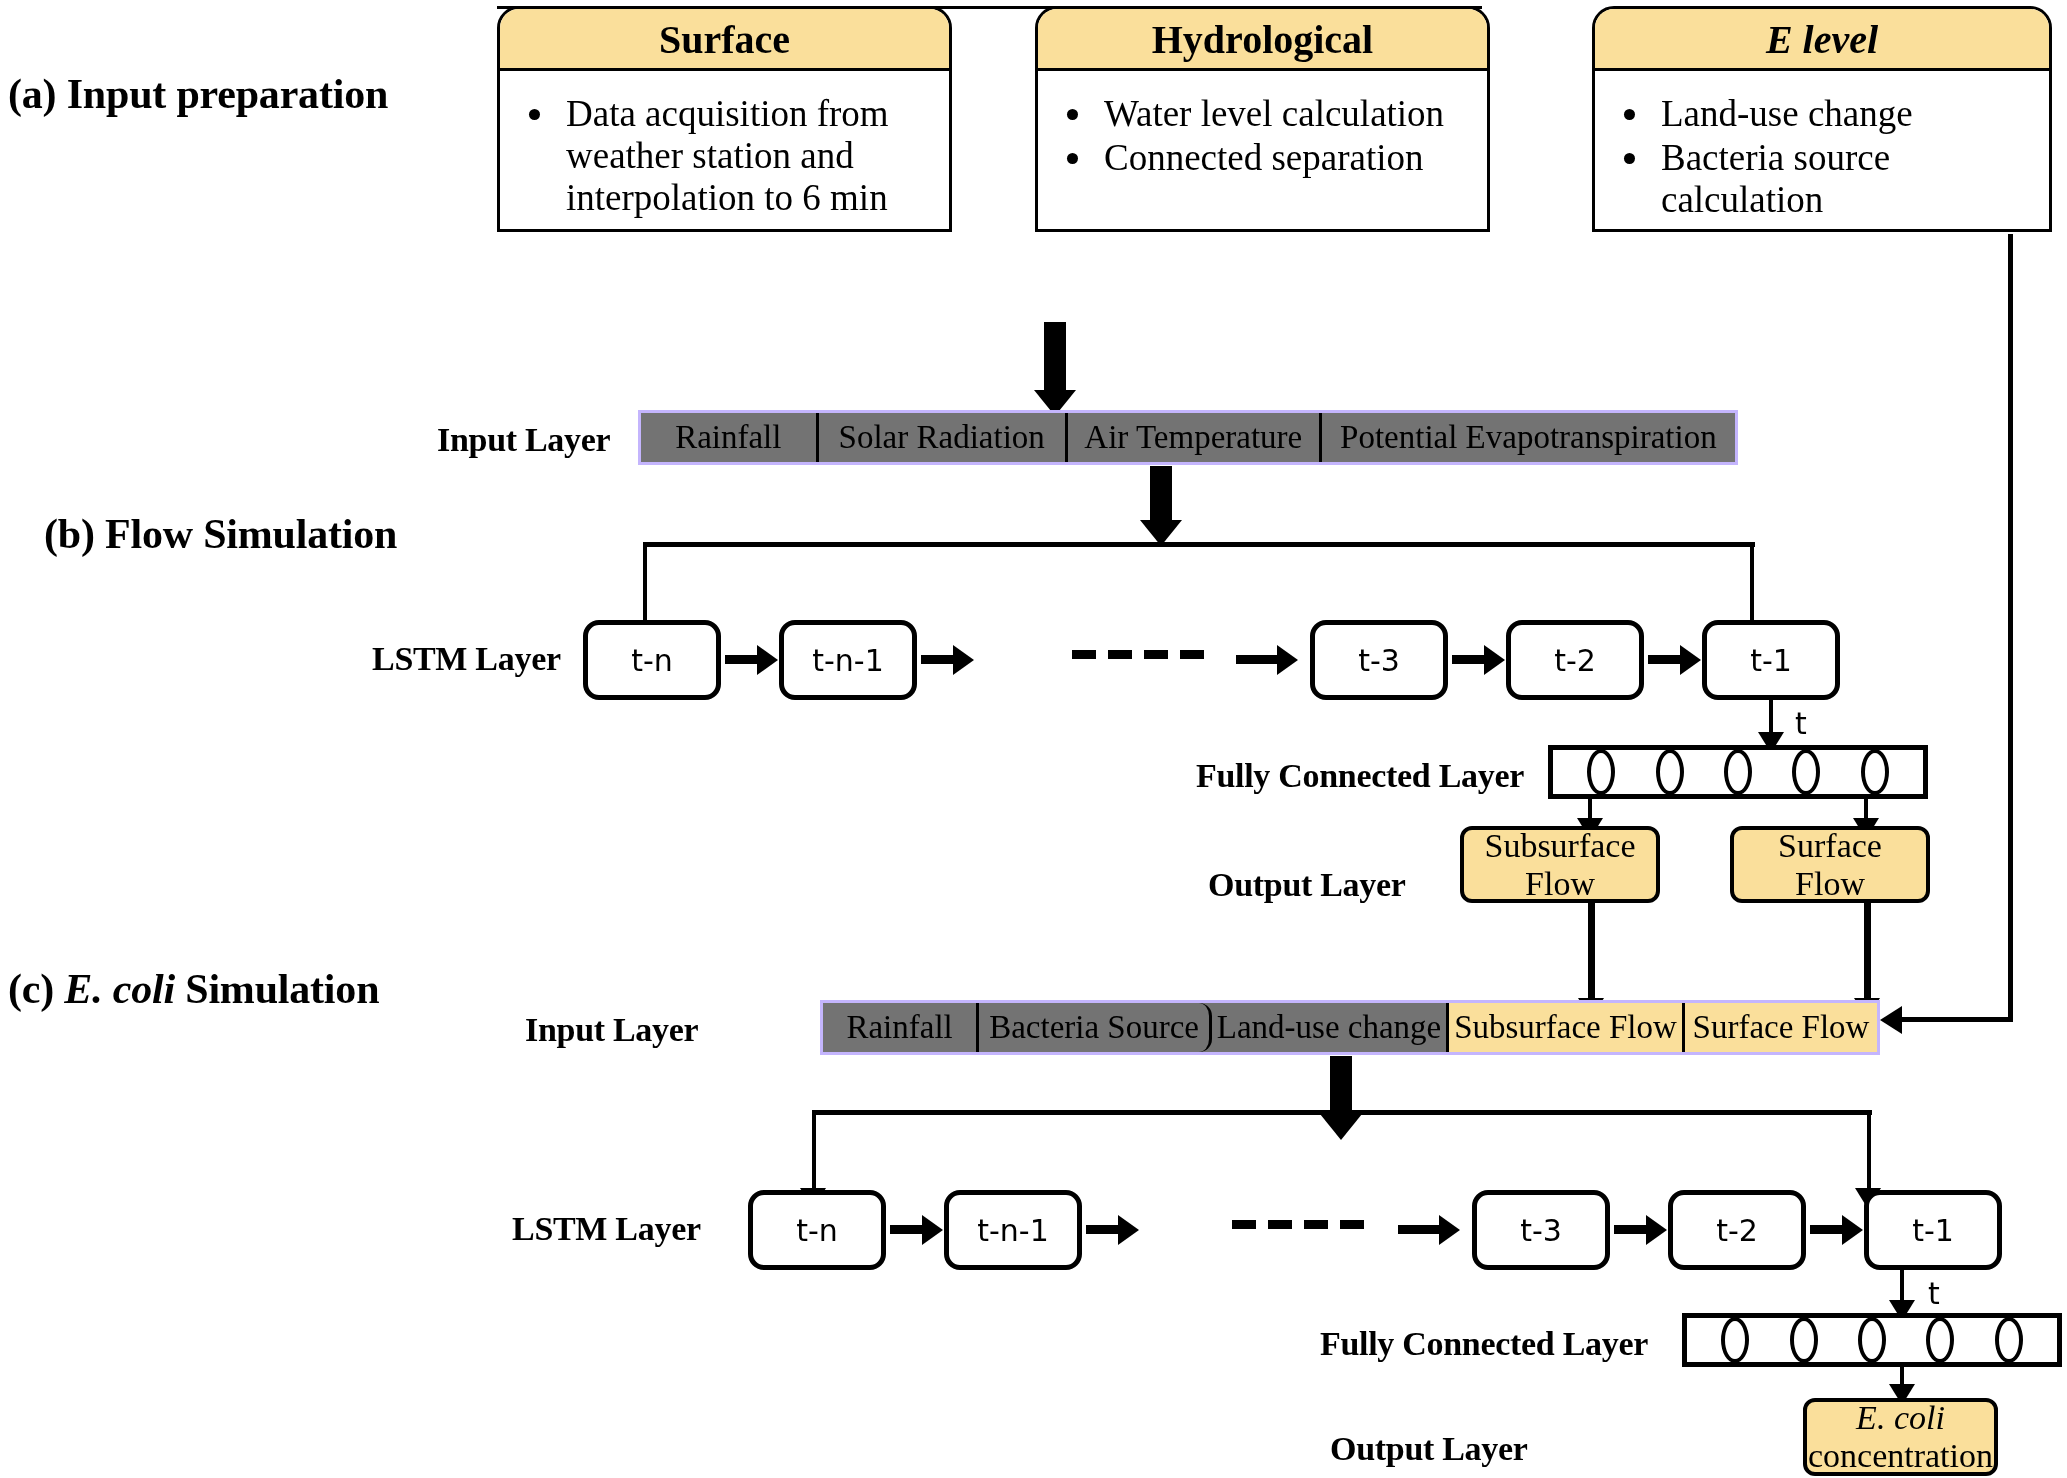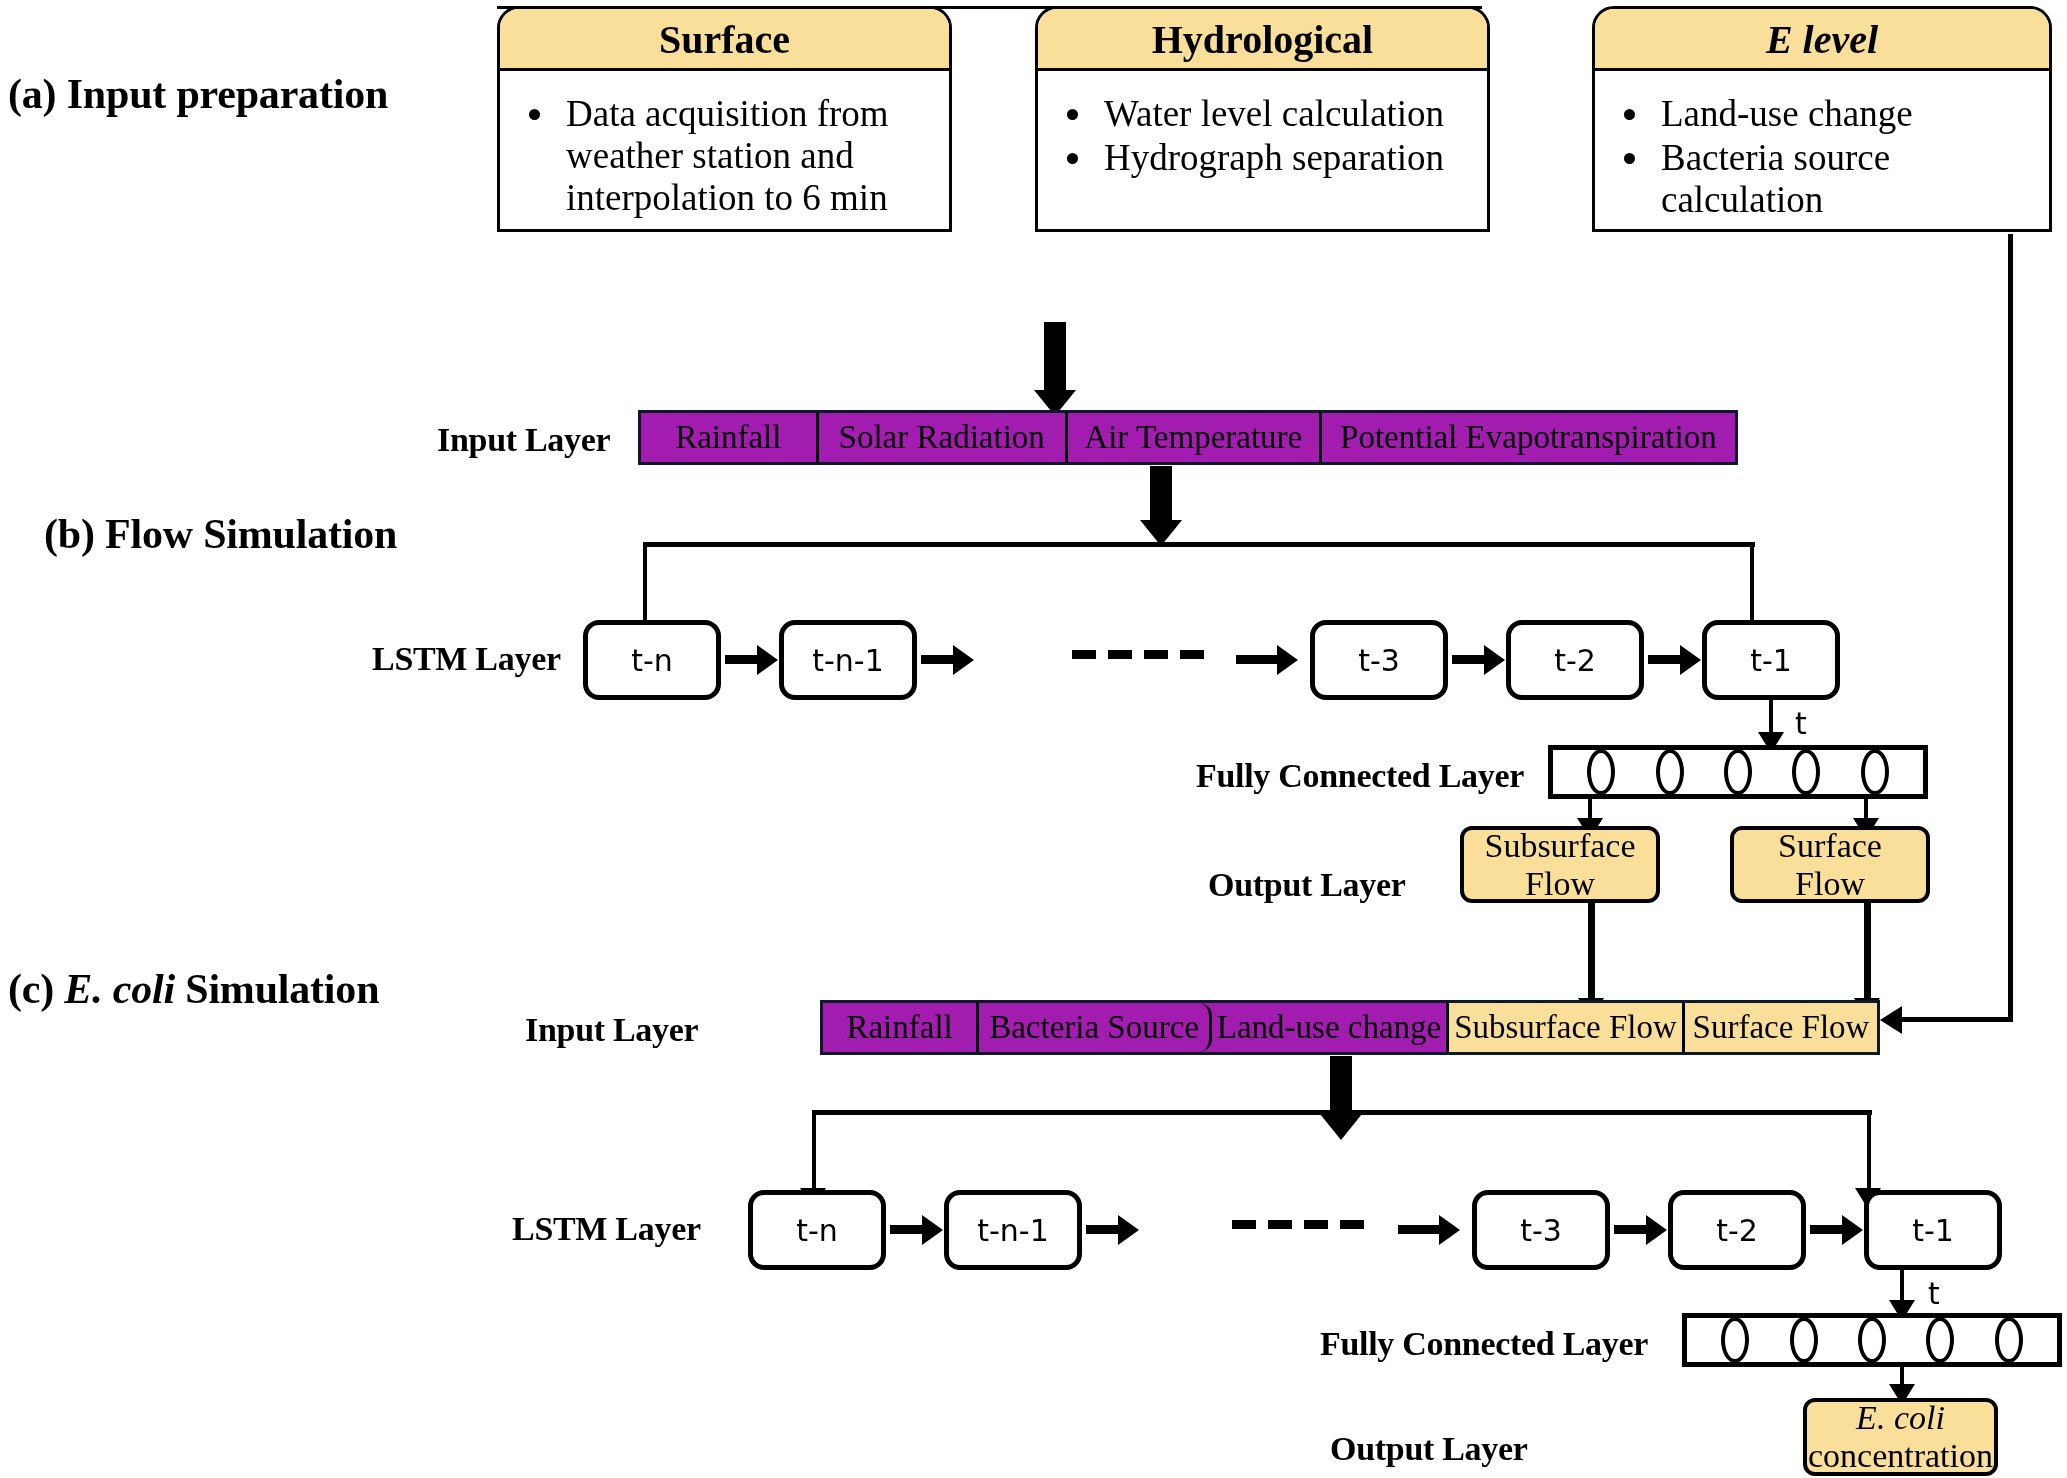--- a/index.html
+++ b/index.html
@@ -61,23 +61,23 @@
     font-size:37px;
     line-height:42px;
     margin-bottom:2px;
     padding-left:8px;
   }
 
   
   .strip{
     position:absolute;
     display:flex;
-    border:3px solid #0f172a;
-    box-sizing:border-box;
-    background:#a21caf;
+    border:3px solid #c4b5fd;
+    box-sizing:border-box;
+    background:#737373;
   }
   .strip .cell{
     border-right:3px solid #000;
     box-sizing:border-box;
     display:flex;
     align-items:center;
     justify-content:center;
     font-size:33px;
     line-height:1;
     white-space:nowrap;
@@ -210,21 +210,21 @@
         <li>Data acquisition from weather station and interpolation to 6 min</li>
       </ul>
     </div>
   </div>
 
   <div class="card" style="left:1035px; top:6px; width:455px; height:226px;">
     <div class="card-head">Hydrological</div>
     <div class="card-body">
       <ul>
         <li>Water level calculation</li>
-        <li>Hydrograph separation</li>
+        <li>Connected separation</li>
       </ul>
     </div>
   </div>
 
   <div class="card" style="left:1592px; top:6px; width:460px; height:226px;">
     <div class="card-head italic">E level</div>
     <div class="card-body">
       <ul>
         <li>Land-use change</li>
         <li>Bacteria source calculation</li>

